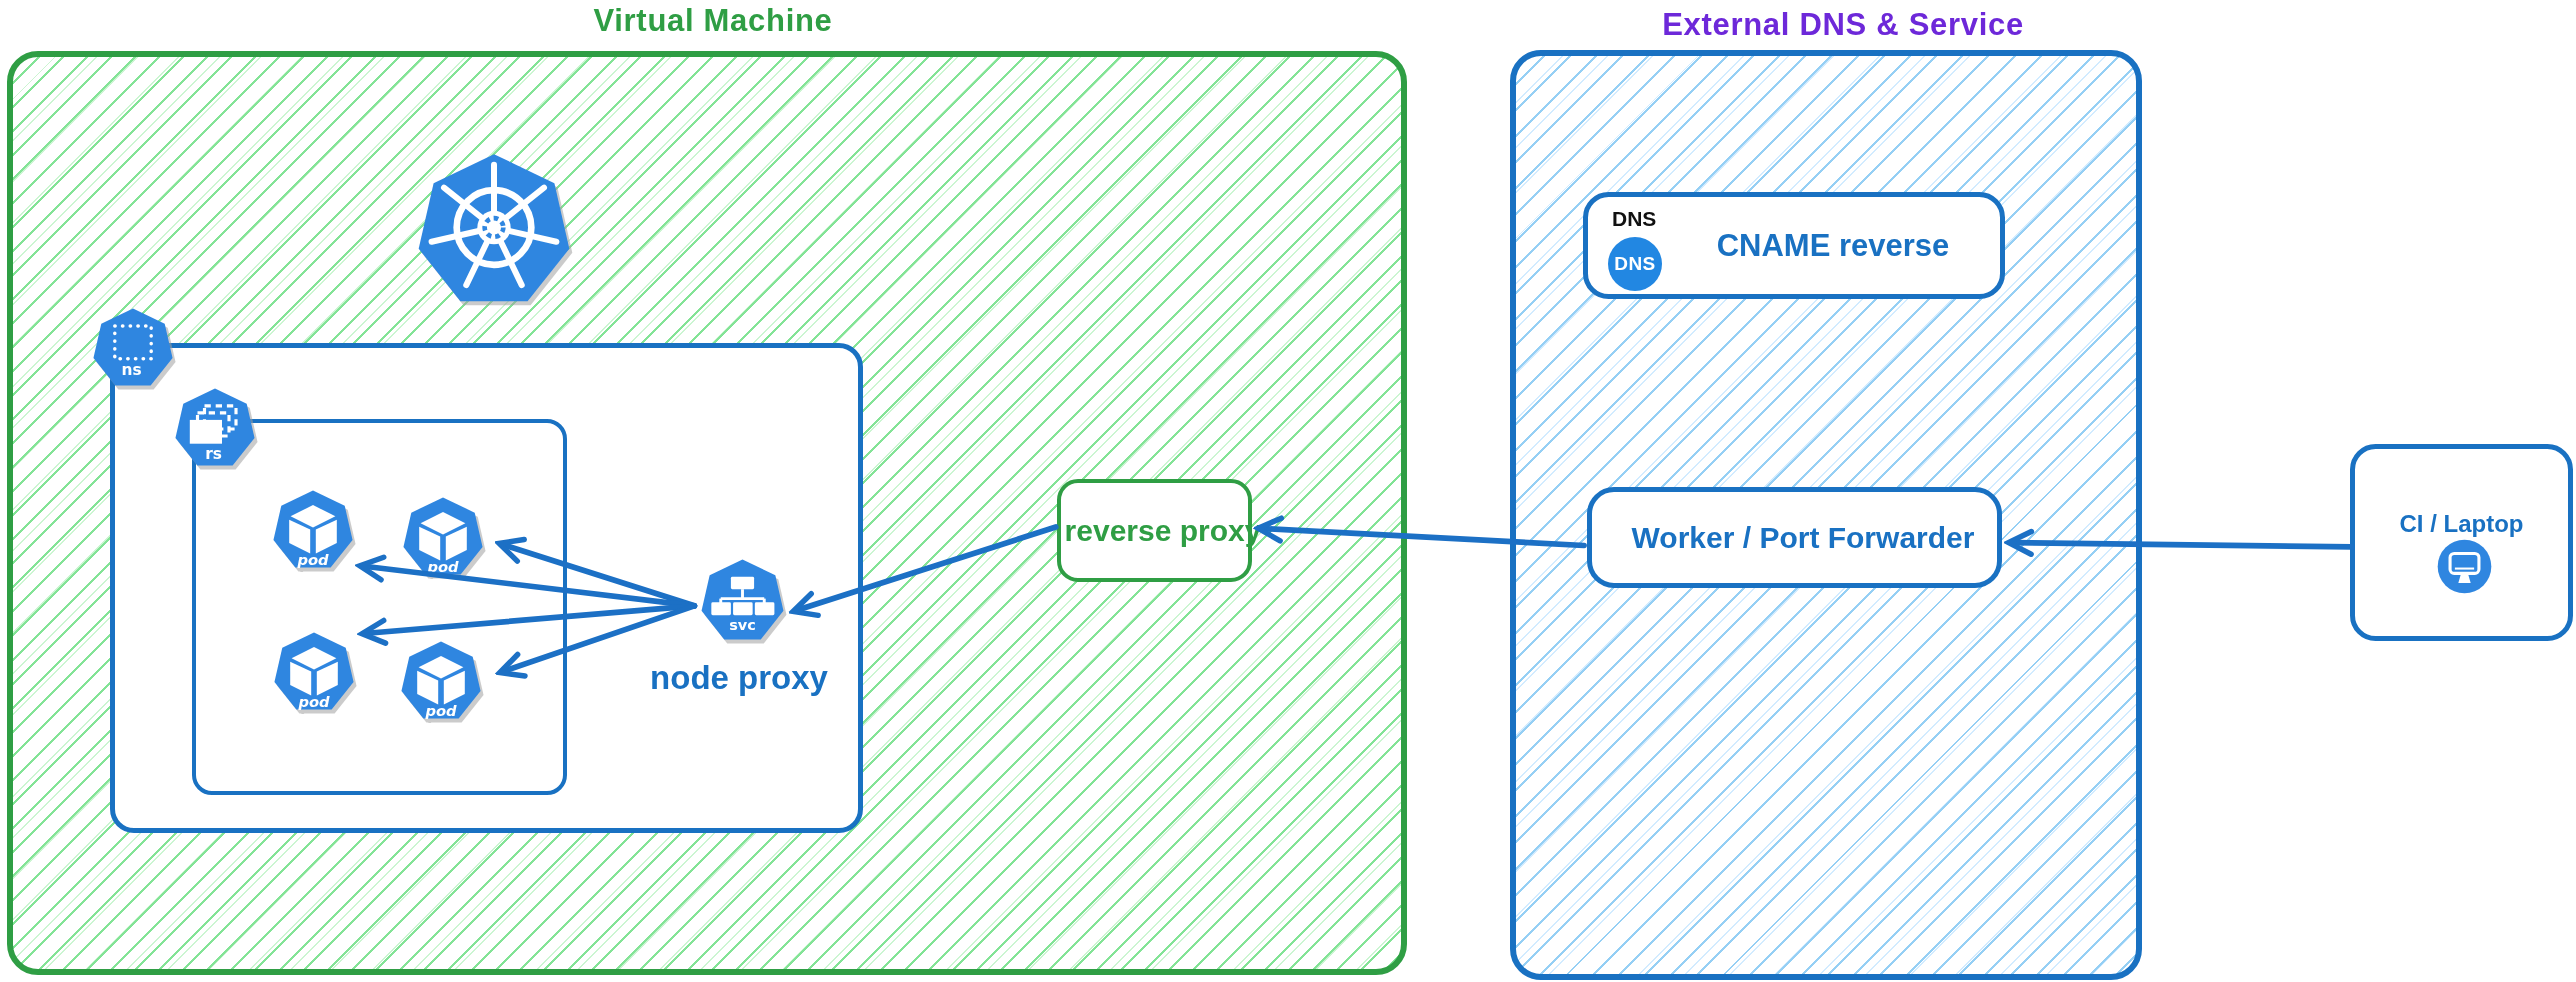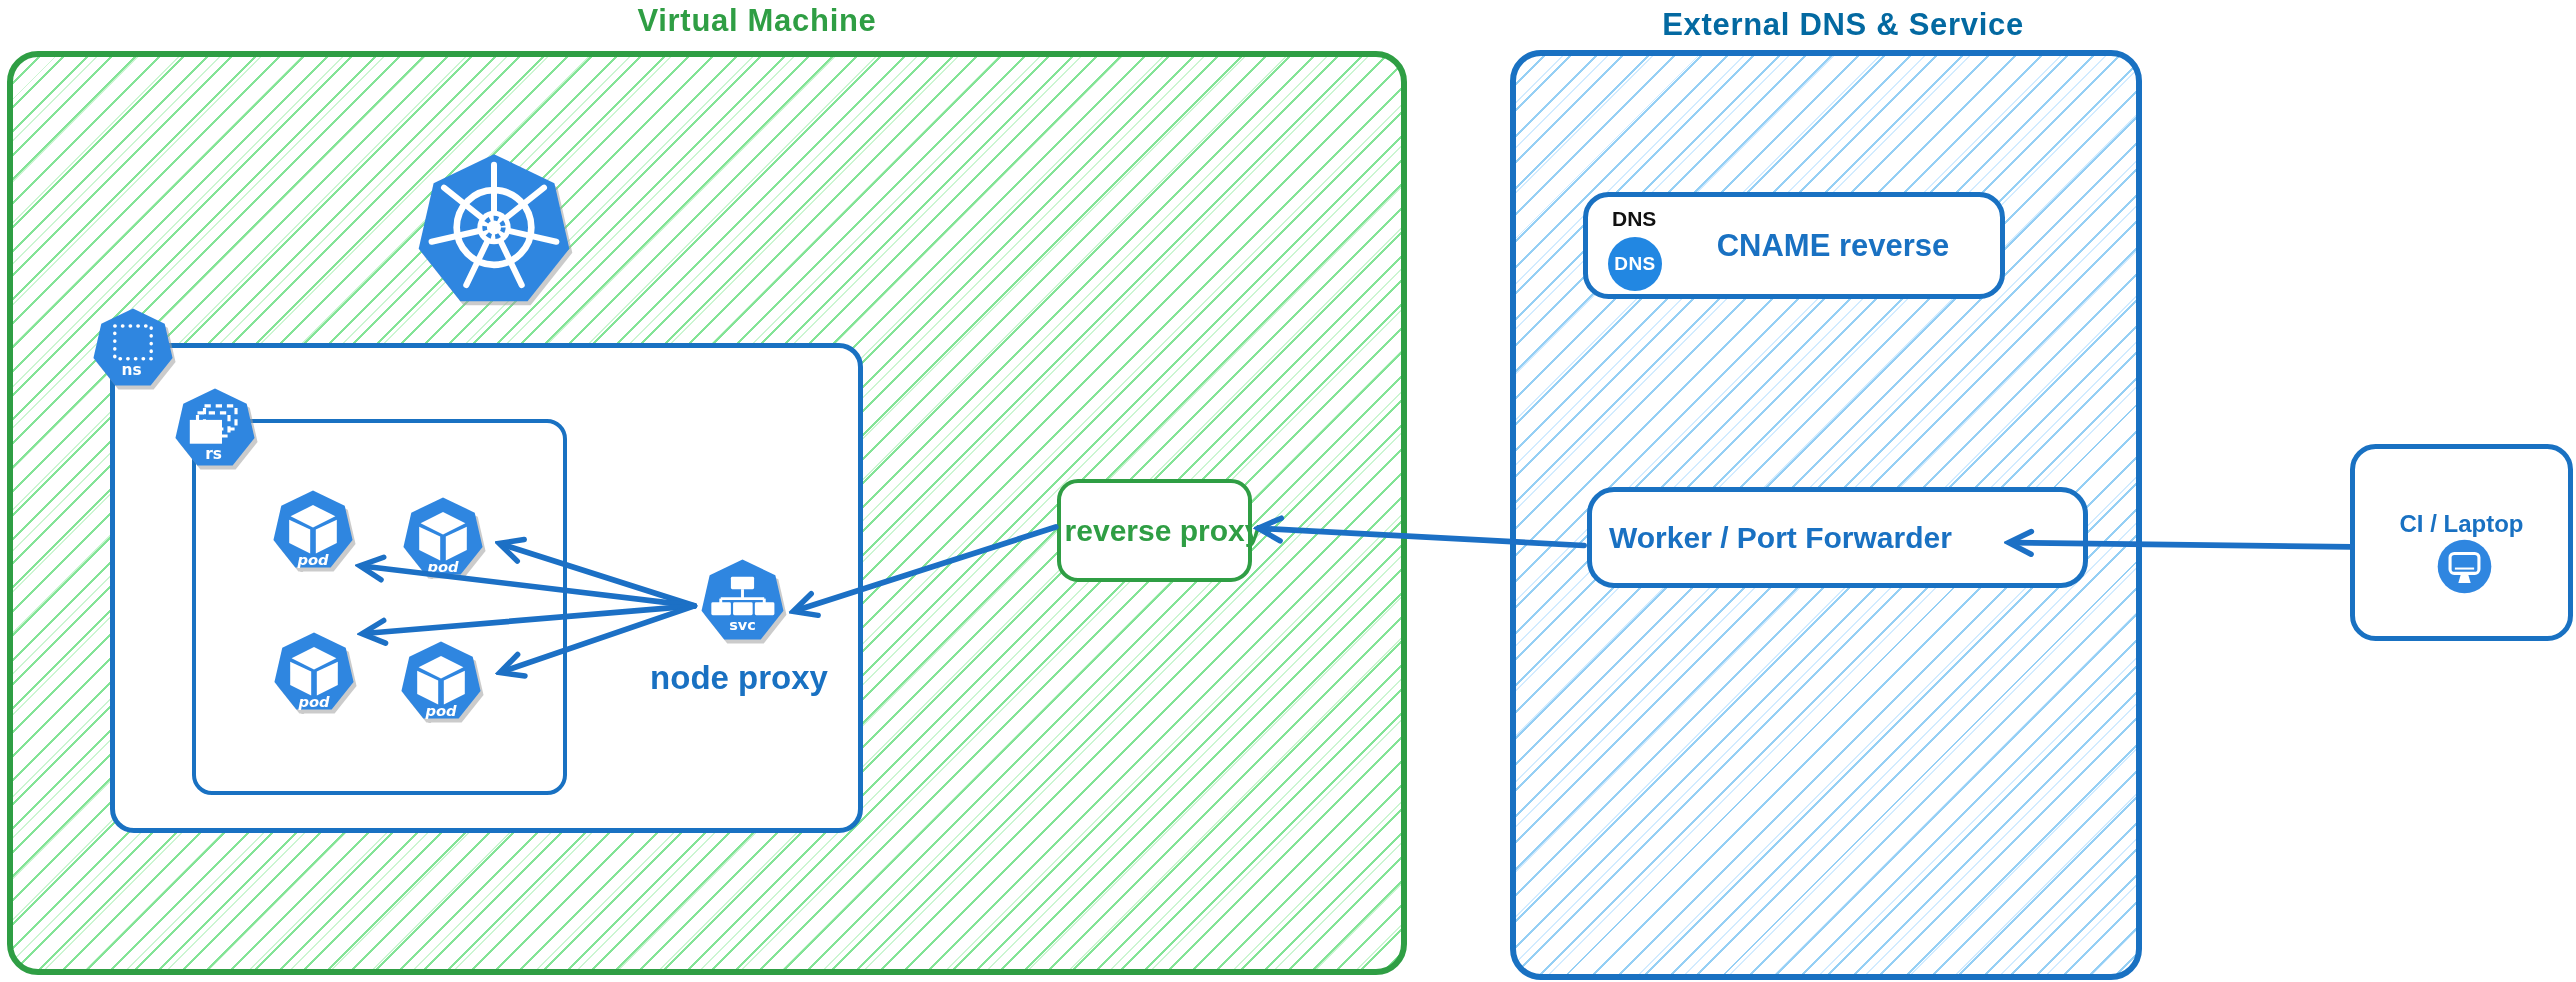--- a/index.html
+++ b/index.html
@@ -20,44 +20,44 @@
     left:1510px;top:50px;width:632px;height:930px;
     border:6.4px solid #1971c2;border-radius:31px;
     background:
       repeating-linear-gradient(135deg, rgba(144,205,244,.95) 0 2.1px, transparent 2.1px 18.5px),
       repeating-linear-gradient(135deg, rgba(165,216,255,.5) 0 1.4px, transparent 1.4px 32px);
   }
   .group-title{
     position:absolute;font-size:31px;font-weight:600;letter-spacing:0.7px;
     white-space:nowrap;transform:translateX(-50%);
   }
-  .vm-title{left:757px;top:2.8px;color:#2f9e44;}
-  .ext-title{left:1843px;top:7px;color:#0369a1;}
+  .vm-title{left:713px;top:2.8px;color:#2f9e44;}
+  .ext-title{left:1843px;top:7px;color:#6d28d9;}
 
   
   .card{position:absolute;box-sizing:border-box;background:#fff;padding-left:17px;}
   .ns-box{left:110px;top:343px;width:753px;height:490px;border:5px solid #1971c2;border-radius:24px;}
   .rs-box{left:192px;top:419px;width:375px;height:376px;border:4.3px solid #1971c2;border-radius:20px;}
   .rp-box{left:1057px;top:479px;width:195px;height:103px;border:4.3px solid #2f9e44;border-radius:21px;
           display:flex;align-items:center;justify-content:center;}
   .rp-box .lbl{color:#2f9e44;font-size:30px;font-weight:600;white-space:nowrap;}
   .dns-box{left:1583px;top:192px;width:422px;height:107px;border:5px solid #1971c2;border-radius:25.6px;}
   .dns-tag{position:absolute;left:24px;top:10px;color:#111111;font-size:21px;font-weight:700;}
   .dns-badge{
     position:absolute;left:20px;top:40px;width:54px;height:54px;border-radius:50%;
     background:#2287e2;color:#fff;font-size:19px;font-weight:700;
     display:flex;align-items:center;justify-content:center;letter-spacing:0.4px;
   }
   .dns-label{
     position:absolute;left:92px;top:0;right:14px;height:100%;
     display:flex;align-items:center;justify-content:center;
     color:#1971c2;font-size:31px;font-weight:600;white-space:nowrap;
   }
-  .worker-box{left:1587px;top:487px;width:501px;height:101px;border:5px solid #1971c2;border-radius:27px;
-              display:flex;align-items:center;justify-content:flex-start;}
+  .worker-box{left:1587px;top:487px;width:415px;height:101px;border:5px solid #1971c2;border-radius:27px;
+              display:flex;align-items:center;justify-content:center;}
   .worker-box .lbl{color:#1971c2;font-size:30px;font-weight:600;white-space:nowrap;}
   .ci-box{left:2350px;top:444px;width:223px;height:197px;border:5px solid #1971c2;border-radius:25.6px;}
   .ci-label{position:absolute;left:0;right:0;top:61px;text-align:center;color:#1971c2;
             font-size:24px;font-weight:600;white-space:nowrap;}
   .ci-badge{position:absolute;left:82px;top:90px;width:55px;height:55px;}
 
   
   .hepticon{position:absolute;filter:drop-shadow(3.6px 4.3px 0 rgba(160,160,160,.55));}
   .hepticon text{font-family:"DejaVu Sans",sans-serif;font-weight:600;fill:#ffffff;}
   .caption{

